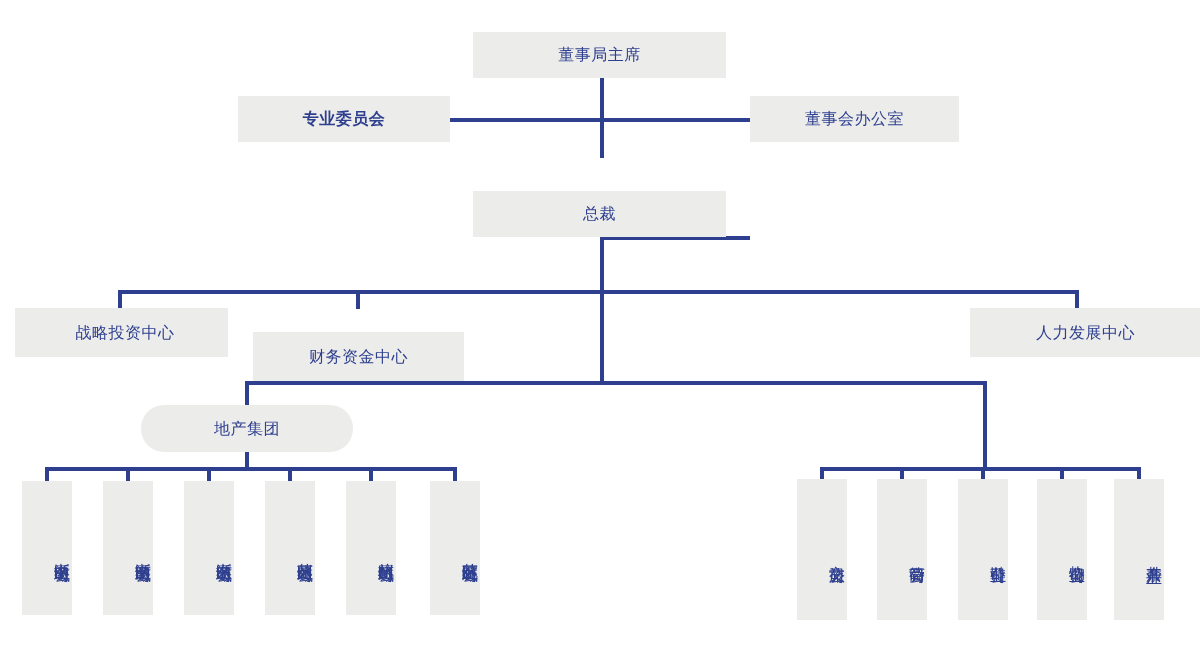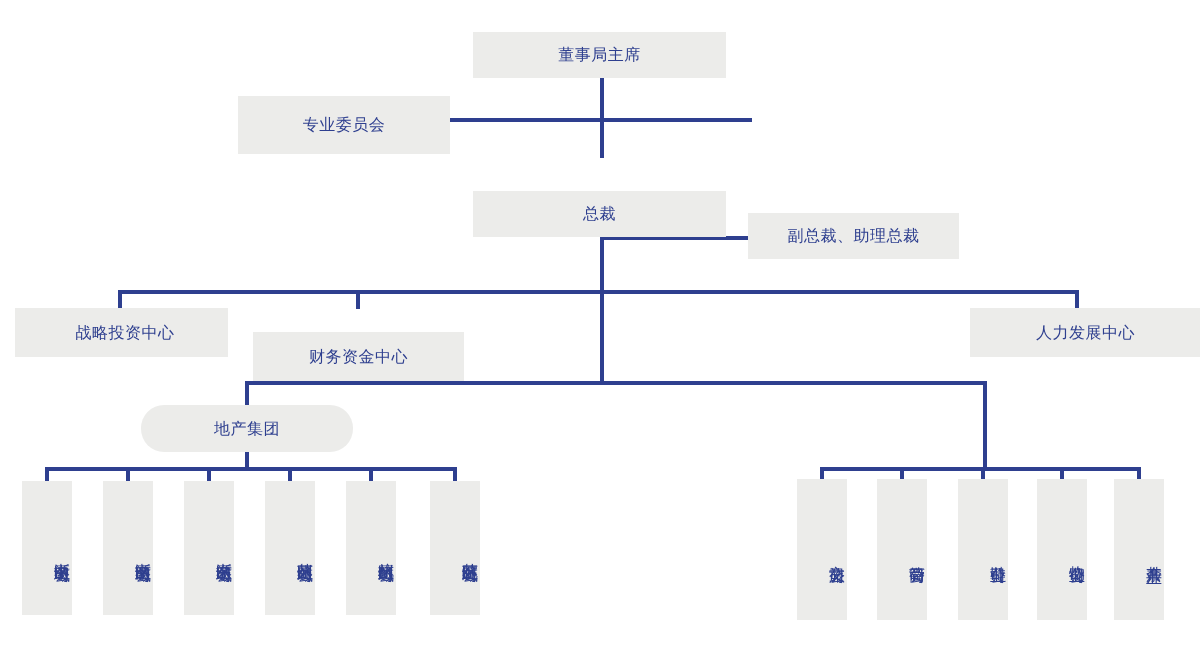--- a/index.html
+++ b/index.html
@@ -82,26 +82,26 @@
 
   <div class="line h" style="left:820px; top:467px; width:321px;"></div>
   <div class="line v" style="left:820px; top:467px; height:13px;"></div>
   <div class="line v" style="left:900px; top:467px; height:13px;"></div>
   <div class="line v" style="left:981px; top:467px; height:13px;"></div>
   <div class="line v" style="left:1060px; top:467px; height:13px;"></div>
   <div class="line v" style="left:1137px; top:467px; height:13px;"></div>
 
   <div class="node" style="left:473px; top:32px; width:253px; height:46px;">董事局主席</div>
 
-  <div class="node" style="left:238px; top:96px; width:212px; height:58px;">专业委员会</div>
+  <div class="node" style="left:238px; top:96px; width:212px; height:46px;font-weight:bold;">专业委员会</div>
 
+  <div class="node" style="left:750px; top:96px; width:209px; height:46px;">董事会办公室</div>
 
   <div class="node" style="left:473px; top:158px; width:253px; height:46px;margin-top:33px;">总裁</div>
 
-  <div class="node" style="left:748px; top:213px; width:211px; height:46px;">副总裁、助理总裁</div>
 
   <div class="node" style="left:15px; top:308px; width:213px; height:49px;padding-left:7px;">战略投资中心</div>
 
   <div class="node" style="left:253px; top:308px; width:211px; height:49px;margin-top:24px;">财务资金中心</div>
 
   <div class="node" style="left:970px; top:308px; width:231px; height:49px;">人力发展中心</div>
 
   <div class="node" style="left:141px; top:405px; width:212px; height:47px;border-radius:23px;">地产集团</div>
 
   <div class="node vert" style="left:22px; top:481px; width:50px; height:134px;">浙中区域公司</div>

